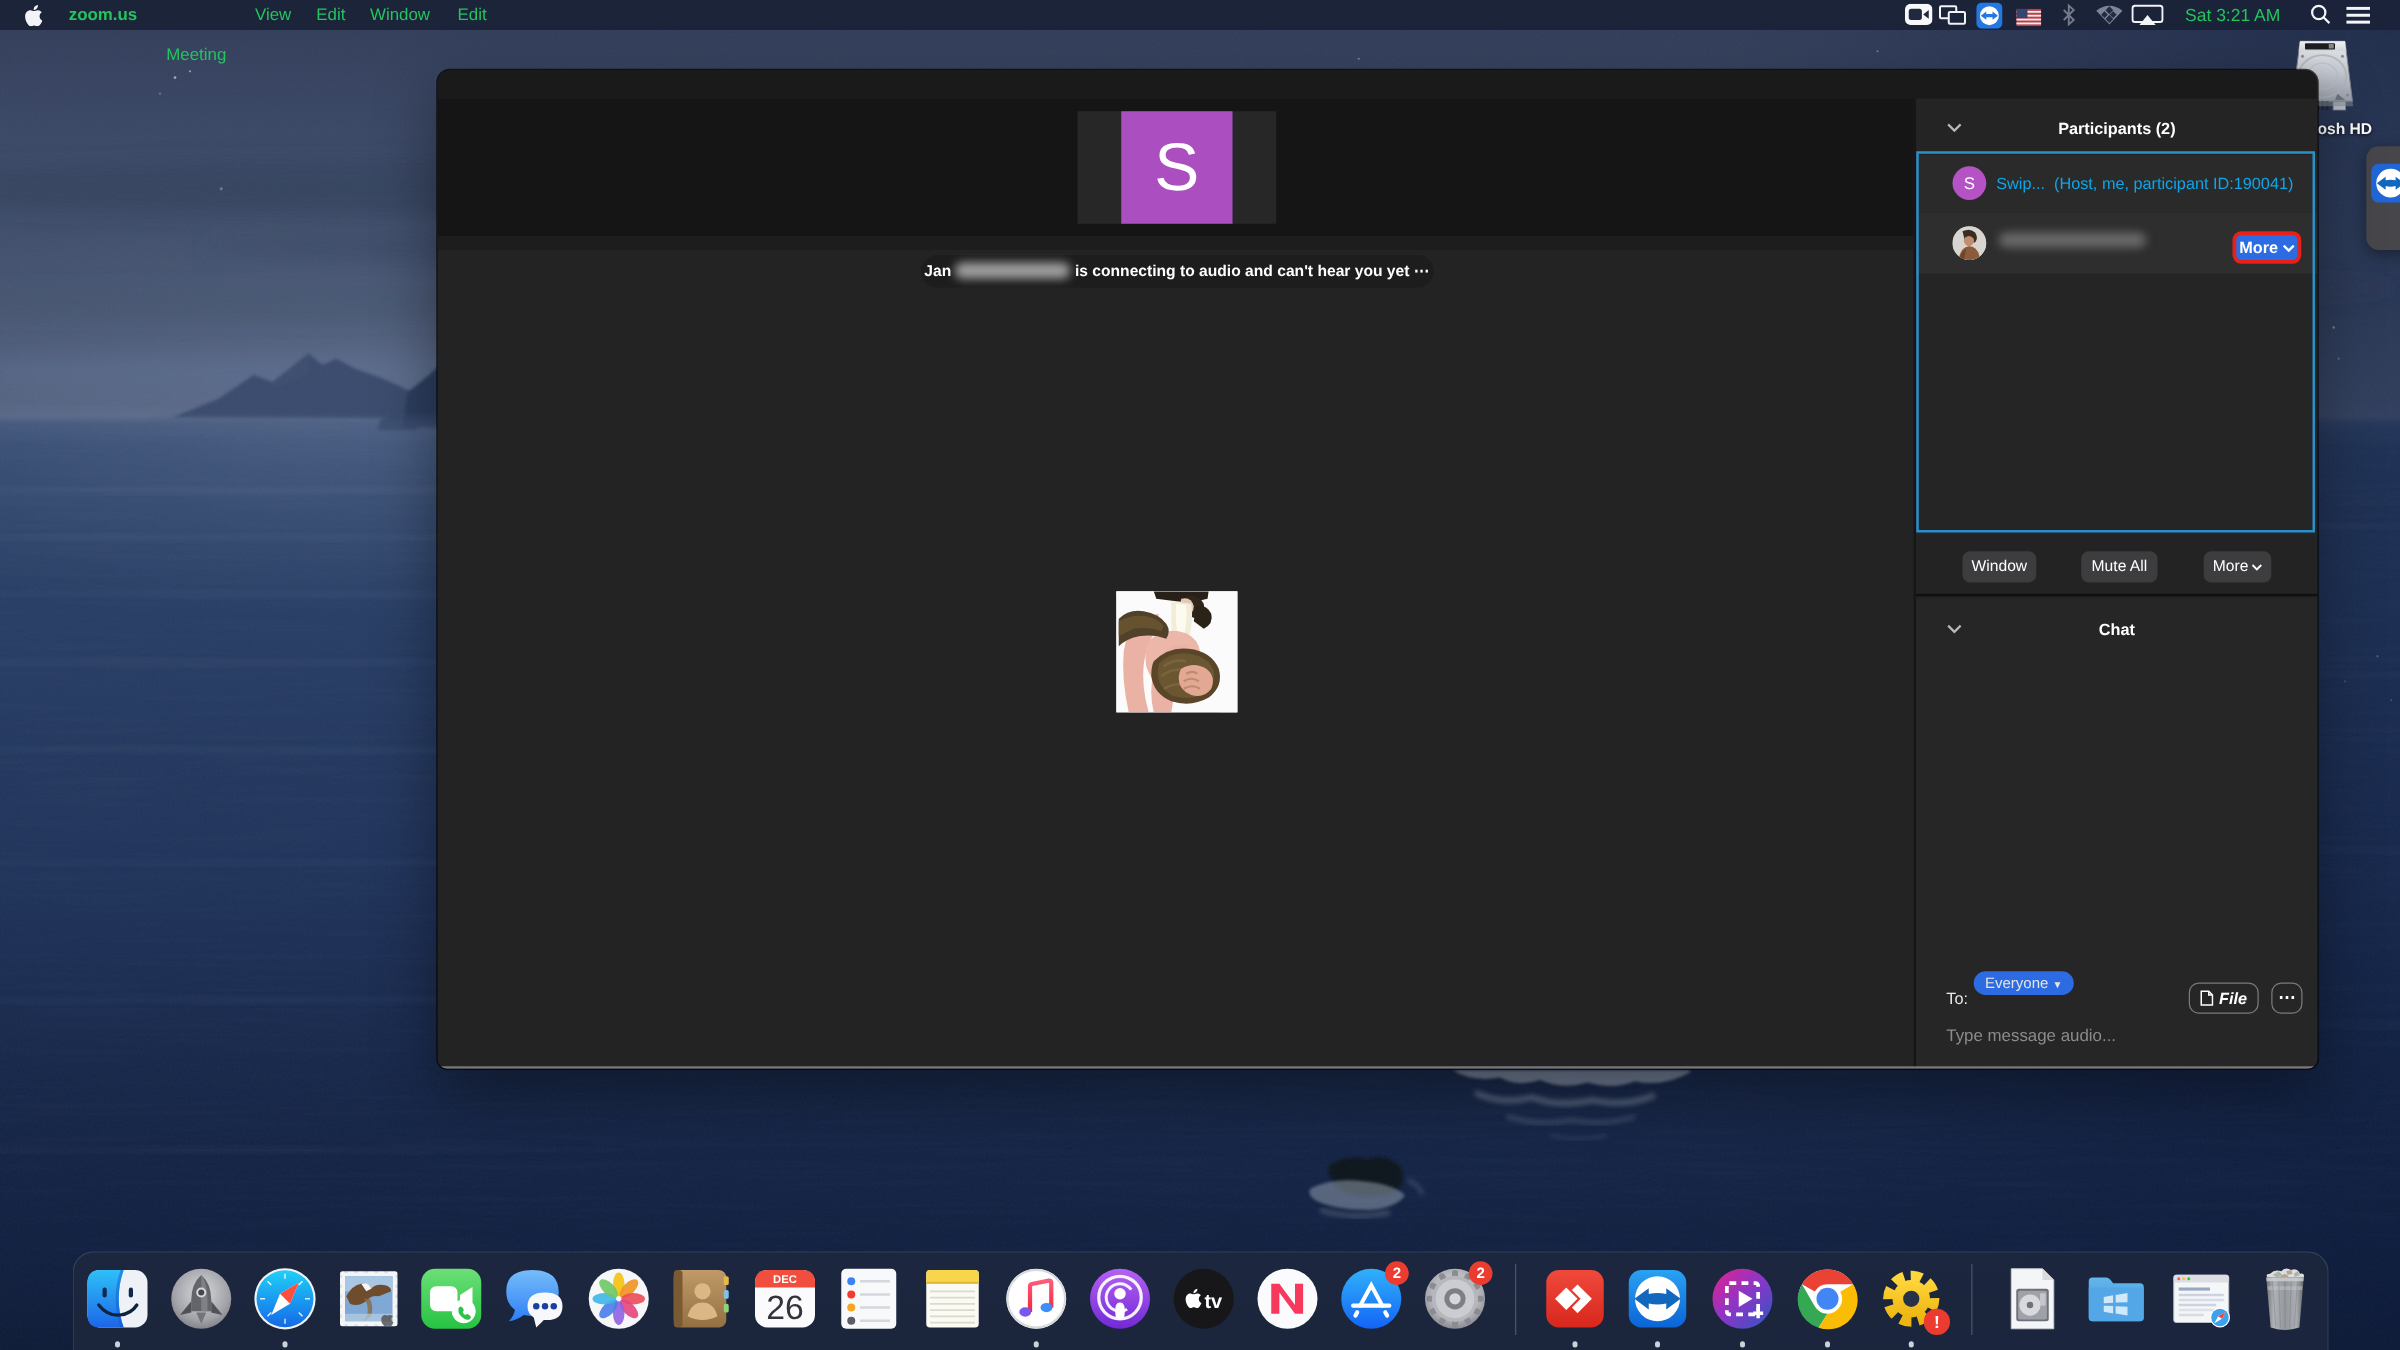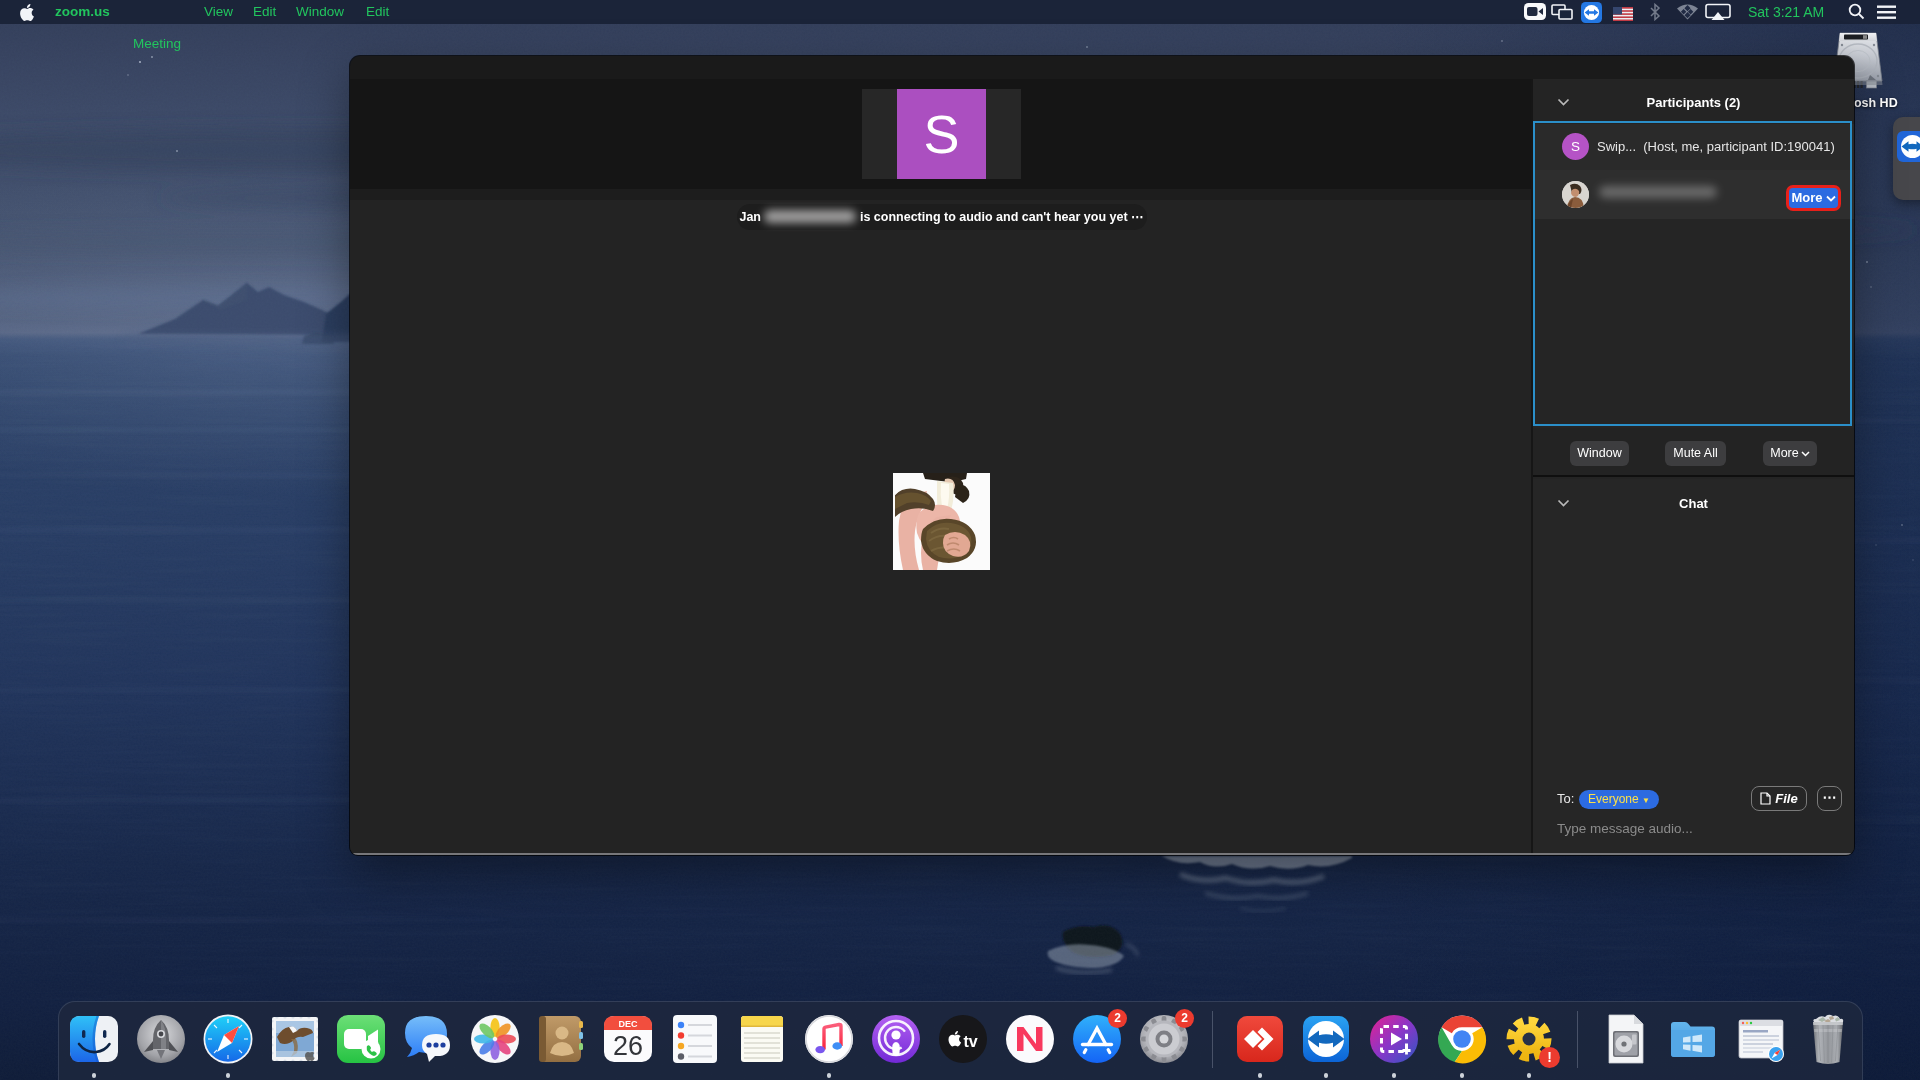--- a/index.html
+++ b/index.html
@@ -303,21 +303,21 @@
 
       <div style="position:absolute;left:0;top:0;width:100%;height:45px;background:#242424;">
         <svg width="13" height="8" style="position:absolute;left:24px;top:19px;">
             <path d="M1.5 1.5 L6.5 6.5 L11.5 1.5" stroke="#b9b9b9" stroke-width="1.7" fill="none"></path>
           </svg>
         <div style="position:absolute;left:0;top:16px;width:100%;text-align:center;color:#fff;font-size:13px;font-weight:bold;">Participants (2)</div>
       </div>
 
       <div style="position:absolute;left:0;top:45px;width:321px;height:45.5px;background:#2a2a2a;">
         <div style="position:absolute;left:29px;top:9px;width:27px;height:27px;border-radius:50%;background:#b553c6;color:#fff;font-size:13.5px;text-align:center;line-height:27px;">S</div>
-        <div style="position:absolute;left:64px;top:15px;color:#e5e5e5;font-size:13px;">Swip...&nbsp; (Host, me, participant ID:190041)</div>
+        <div style="position:absolute;left:64px;top:15px;color:#0ea5e9;font-size:13px;">Swip...&nbsp; (Host, me, participant ID:190041)</div>
       </div>
       <div style="position:absolute;left:0;top:90.5px;width:321px;height:49.5px;background:#2e2e2e;">
         <div style="position:absolute;left:29px;top:11px;width:27px;height:27px;border-radius:50%;overflow:hidden;background:#cfcdca;">
           <svg width="27" height="27" viewBox="0 0 27 27">
               <rect width="27" height="27" fill="#d8d5d0"></rect>
               <path d="M8 4 Q14 1 18 5 Q21 9 18 13 L10 12 Z" fill="#3a2c20"></path>
               <path d="M10 9 Q14 6 17 10 Q18 14 14 16 Q10 16 9 12 Z" fill="#c28e6e"></path>
               <path d="M5 27 Q6 17 13 16 Q21 16 22 27 Z" fill="#8a5c3c"></path>
               <path d="M5 27 Q7 20 11 18 L9 27 Z" fill="#6e452a"></path>
             </svg>
@@ -340,21 +340,21 @@
               <path d="M1 1 L4.5 4.5 L8 1" stroke="#fff" stroke-width="1.5" fill="none"></path>
             </svg></div>
       </div>
 
       <div style="position:absolute;left:0;top:400px;width:321px;height:376px;background:#262626;">
         <svg width="13" height="8" style="position:absolute;left:24px;top:20px;">
             <path d="M1.5 1.5 L6.5 6.5 L11.5 1.5" stroke="#b9b9b9" stroke-width="1.7" fill="none"></path>
           </svg>
         <div style="position:absolute;left:0;top:17px;width:100%;text-align:center;color:#fff;font-size:13px;font-weight:bold;">Chat</div>
         <div style="position:absolute;left:24px;top:312px;color:#e8e8e8;font-size:13px;">To:</div>
-        <div style="position:absolute;left:46px;top:311px;width:80px;height:19px;background:#2c6be1;border-radius:9.5px;color:#fde047;font-size:12px;text-align:center;line-height:19px;">Everyone <span style="font-size:8px;">▼</span></div>
+        <div style="position:absolute;left:46px;top:298px;width:80px;height:19px;background:#2c6be1;border-radius:9.5px;color:#e5e5e5;font-size:12px;text-align:center;line-height:19px;">Everyone <span style="font-size:8px;">▼</span></div>
         <div style="position:absolute;left:218px;top:307px;width:56px;height:25px;border:1.5px solid #7a7a7a;border-radius:8px;color:#fff;font-size:13px;font-weight:bold;text-align:center;line-height:23px;font-style:italic;"><svg width="11" height="13" viewBox="0 0 11 13" style="vertical-align:-2px;margin-right:4px;">
               <path d="M1 1 h6 l3 3 v8 h-9 Z" fill="none" stroke="#fff" stroke-width="1.2"></path>
               <path d="M7 1 v3 h3" fill="none" stroke="#fff" stroke-width="1.2"></path>
             </svg>File</div>
         <div style="position:absolute;left:284px;top:307px;width:25px;height:25px;border:1.5px solid #7a7a7a;border-radius:8px;color:#fff;font-size:14px;font-weight:bold;text-align:center;line-height:21px;">⋯</div>
         <div style="position:absolute;left:24px;top:342px;color:#8b8b8b;font-size:13.5px;">Type message audio...</div>
       </div>
     </div>
     <div style="position:absolute;left:0;bottom:0;width:100%;height:2px;background:#86868a;opacity:0.85;"></div>
   </div>

